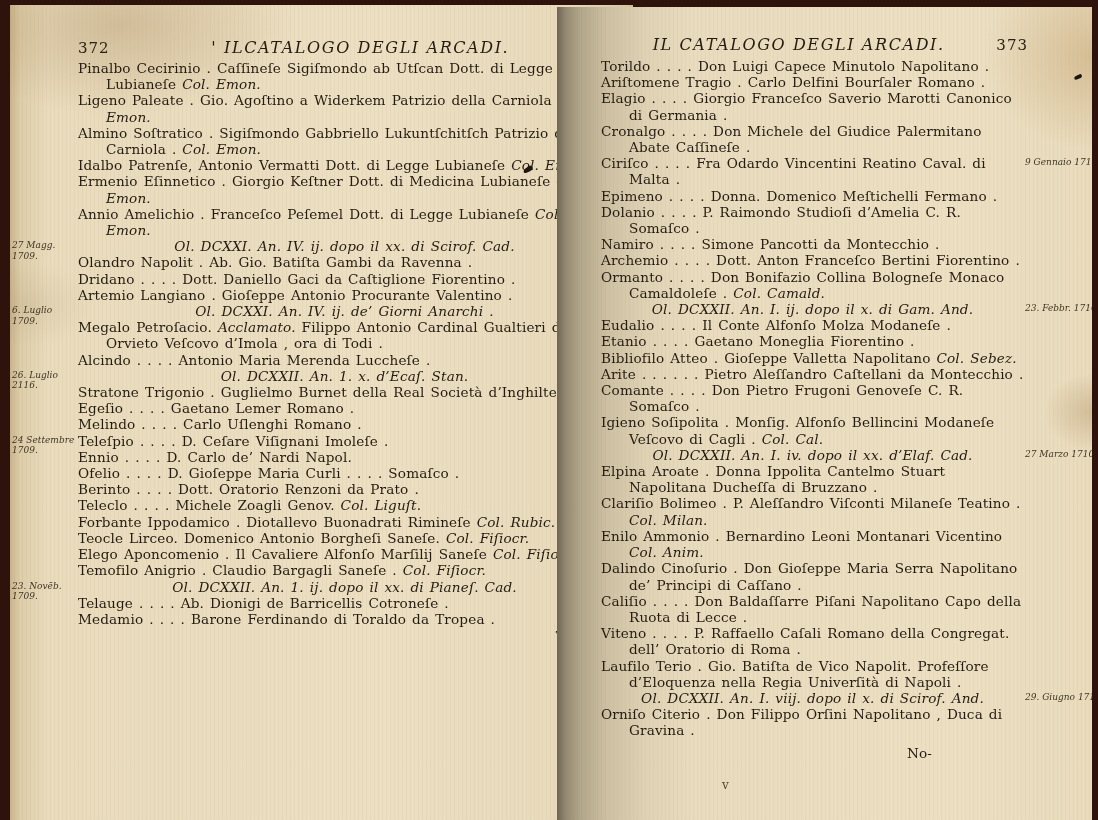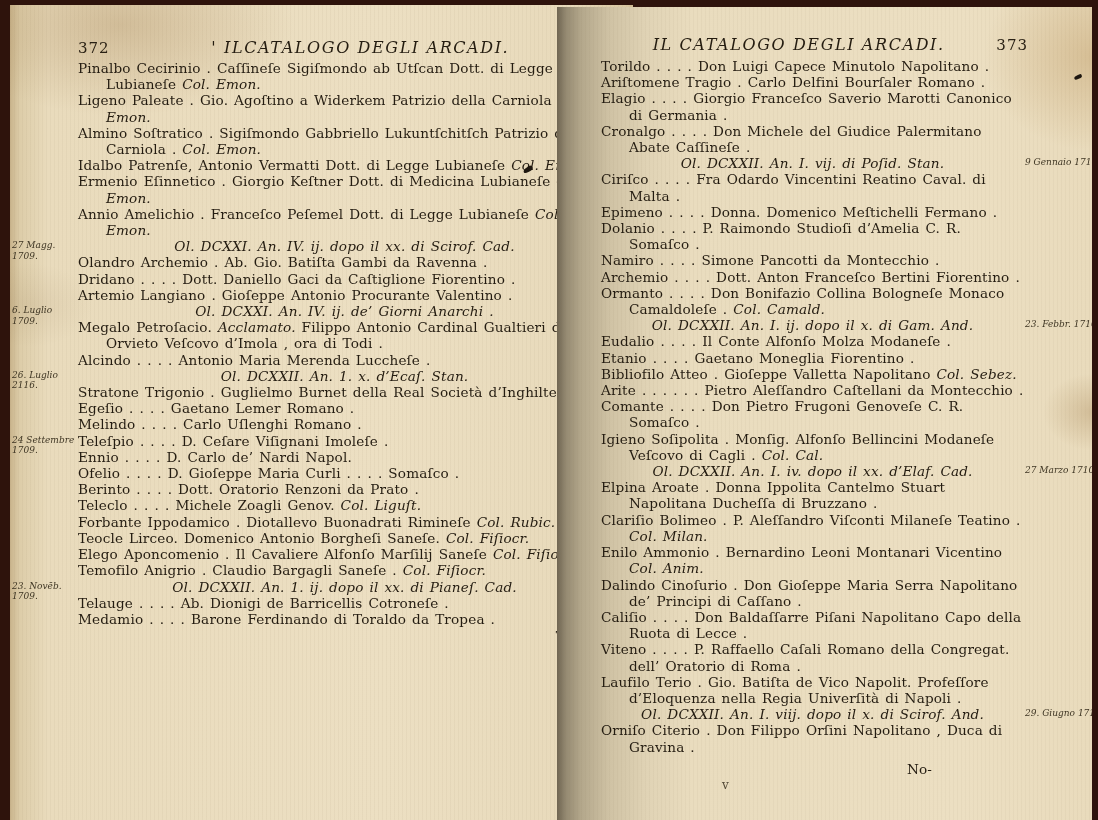--- a/index.html
+++ b/index.html
@@ -67,21 +67,21 @@
     <span class="header-text">' ILCATALOGO DEGLI ARCADI.</span>
   </div>
   <div class="entries">
       <div class="entry"><span class="">Pinalbo Cecirinio . Caſſineſe Sigiſmondo ab Utſcan Dott. di Legge Lubianeſe </span><span class=" it">Col. Emon.</span></div>
       <div class="entry"><span class="">Ligeno Paleate . Gio. Agoſtino a Widerkem Patrizio della Carniola </span><span class=" it">Col. Emon.</span></div>
       <div class="entry"><span class="">Almino Soſtratico . Sigiſmondo Gabbriello Lukuntſchitſch Patrizio della Carniola . </span><span class=" it">Col. Emon.</span></div>
       <div class="entry"><span class="">Idalbo Patrenſe, Antonio Vermatti Dott. di Legge Lubianeſe </span><span class=" it">Col. Emon.</span></div>
       <div class="entry"><span class="">Ermenio Eſinnetico . Giorgio Keſtner Dott. di Medicina Lubianeſe </span><span class=" it">Col. Emon.</span></div>
       <div class="entry"><span class="">Annio Amelichio . Franceſco Peſemel Dott. di Legge Lubianeſe </span><span class=" it">Col. Emon.</span></div>
       <div class="heading-row"><span class="margin-date md-left">27 Magg. 1709.</span><span class="heading-text it">Ol. DCXXI. An. IV. ij. dopo il xx. di Scirof. Cad.</span></div>
-      <div class="entry"><span class="">Olandro Archemio . Ab. Gio. Batiſta Gambi da Ravenna .</span></div>
+      <div class="entry"><span class="">Olandro Napolit . Ab. Gio. Batiſta Gambi da Ravenna .</span></div>
       <div class="entry"><span class="">Dridano . . . . Dott. Daniello Gaci da Caſtiglione Fiorentino .</span></div>
       <div class="entry"><span class="">Artemio Langiano . Gioſeppe Antonio Procurante Valentino .</span></div>
       <div class="heading-row"><span class="margin-date md-left">6. Luglio 1709.</span><span class="heading-text it">Ol. DCXXI. An. IV. ij. de’ Giorni Anarchi .</span></div>
       <div class="entry"><span class="">Megalo Petroſacio. </span><span class=" it">Acclamato.</span><span class=""> Filippo Antonio Cardinal Gualtieri da Orvieto Veſcovo d’Imola , ora di Todi .</span></div>
       <div class="entry"><span class="">Alcindo . . . . Antonio Maria Merenda Luccheſe .</span></div>
       <div class="heading-row"><span class="margin-date md-left">26. Luglio 2116.</span><span class="heading-text it">Ol. DCXXII. An. 1. x. d’Ecaſ. Stan.</span></div>
       <div class="entry"><span class="">Stratone Trigonio . Guglielmo Burnet della Real Società d’Inghilterra .</span></div>
       <div class="entry"><span class="">Egeſio . . . . Gaetano Lemer Romano .</span></div>
       <div class="entry"><span class="">Melindo . . . . Carlo Uſlenghi Romano .</span></div>
       <div class="heading-row"><span class="margin-date md-left">24 Settembre 1709.</span></div>
@@ -104,21 +104,21 @@
 <div class="page page-right">
   <div class="page-header">
     <span class="header-text">IL CATALOGO DEGLI ARCADI.</span>
     <span class="page-num">373</span>
   </div>
   <div class="entries">
       <div class="entry"><span class="">Torildo . . . . Don Luigi Capece Minutolo Napolitano .</span></div>
       <div class="entry"><span class="">Ariſtomene Tragio . Carlo Delfini Bourſaler Romano .</span></div>
       <div class="entry"><span class="">Elagio . . . . Giorgio Franceſco Saverio Marotti Canonico di Germania .</span></div>
       <div class="entry"><span class="">Cronalgo . . . . Don Michele del Giudice Palermitano Abate Caſſineſe .</span></div>
-      <div class="heading-row"><span class="margin-date md-right">9 Gennaio 1710.</span><span class="heading-text it">Ol. DCXXII. An. I. vij. di Poſid. Stan.</span></div>
+      <div class="heading-row"><span class="margin-date md-right">9 Gennaio 1710.</span></div>
       <div class="entry"><span class="">Ciriſco . . . . Fra Odardo Vincentini Reatino Caval. di Malta .</span></div>
       <div class="entry"><span class="">Epimeno . . . . Donna. Domenico Meſtichelli Fermano .</span></div>
       <div class="entry"><span class="">Dolanio . . . . P. Raimondo Studioſi d’Amelia C. R. Somaſco .</span></div>
       <div class="entry"><span class="">Namiro . . . . Simone Pancotti da Montecchio .</span></div>
       <div class="entry"><span class="">Archemio . . . . Dott. Anton Franceſco Bertini Fiorentino .</span></div>
       <div class="entry"><span class="">Ormanto . . . . Don Bonifazio Collina Bologneſe Monaco Camaldoleſe . </span><span class=" it">Col. Camald.</span></div>
       <div class="heading-row"><span class="margin-date md-right">23. Febbr. 1710.</span><span class="heading-text it">Ol. DCXXII. An. I. ij. dopo il x. di Gam. And.</span></div>
       <div class="entry"><span class="">Eudalio . . . . Il Conte Alfonſo Molza Modaneſe .</span></div>
       <div class="entry"><span class="">Etanio . . . . Gaetano Moneglia Fiorentino .</span></div>
       <div class="entry"><span class="">Bibliofilo Atteo . Gioſeppe Valletta Napolitano </span><span class=" it">Col. Sebez.</span></div>

